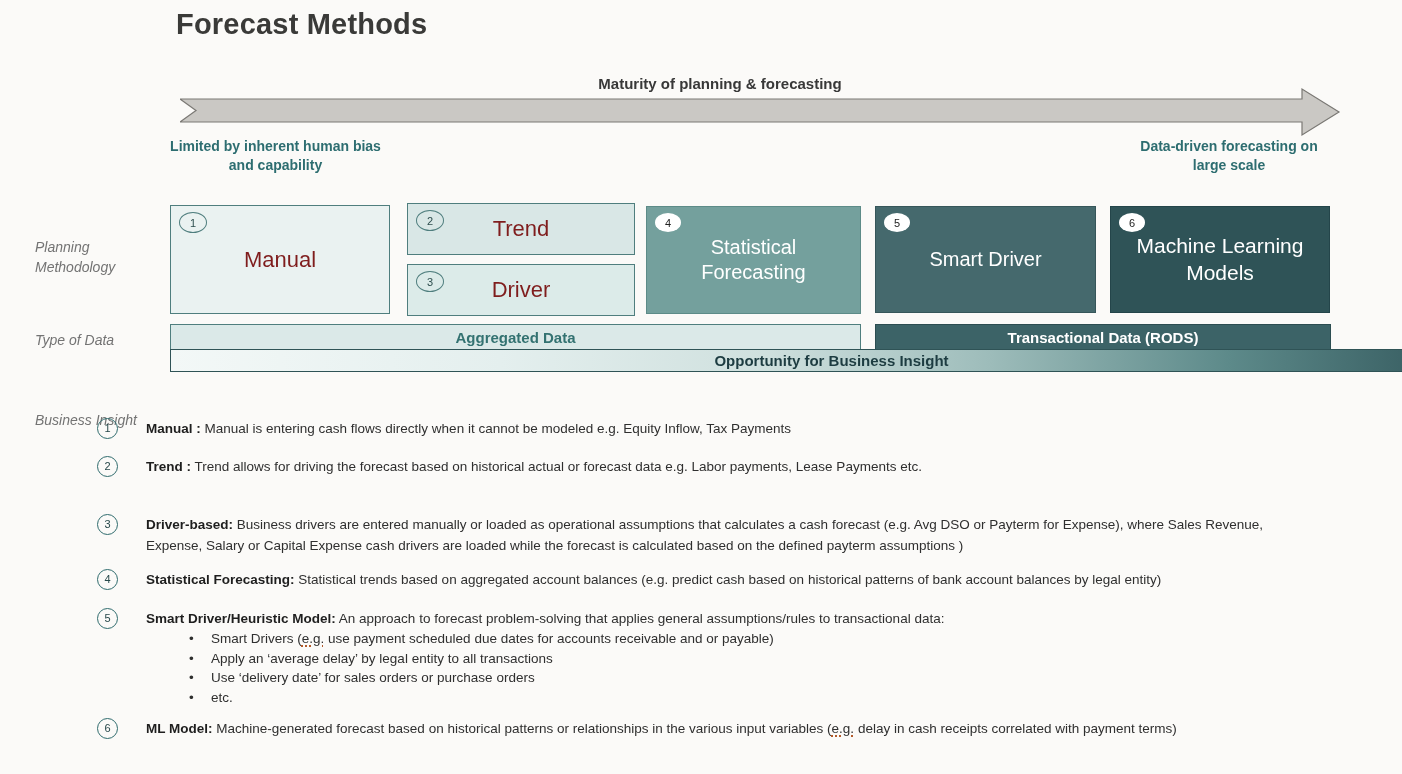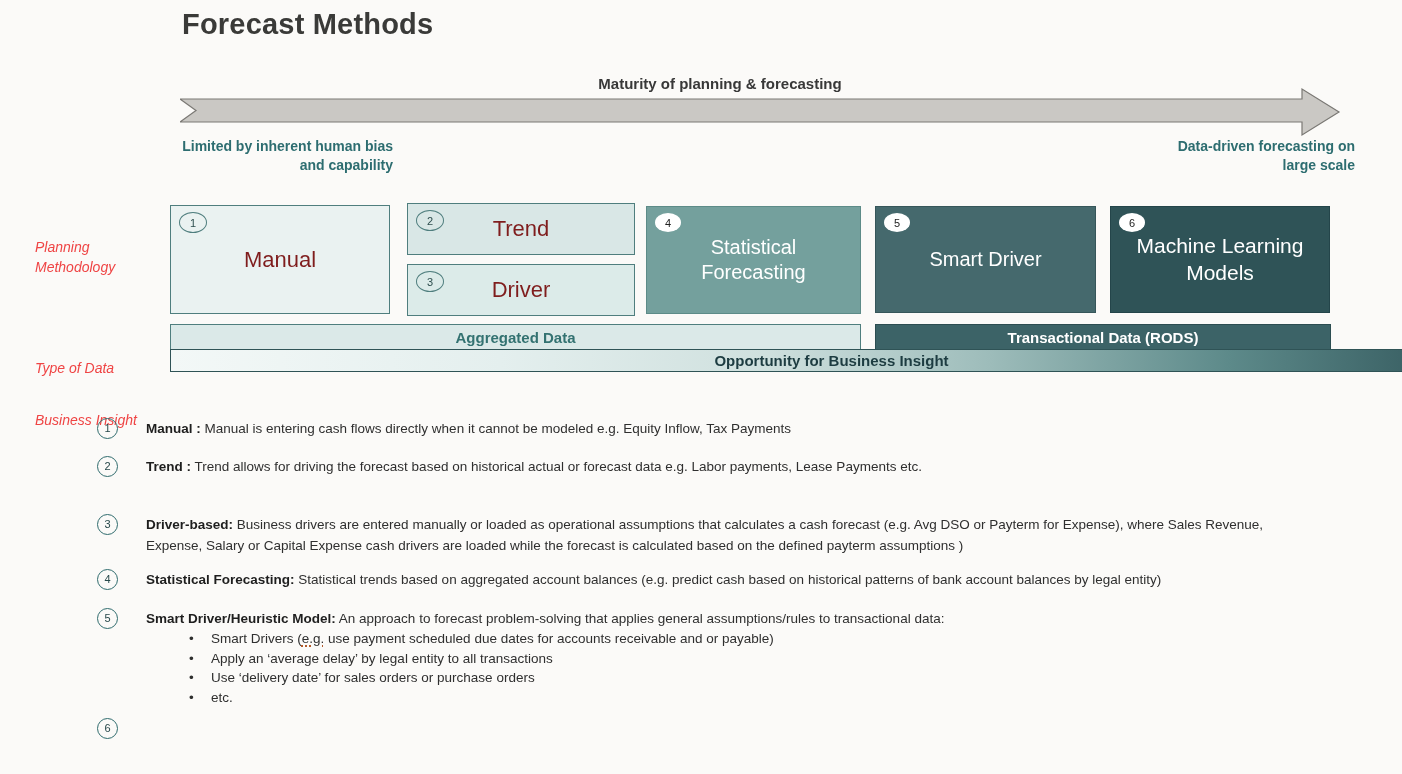--- a/index.html
+++ b/index.html
@@ -7,39 +7,39 @@
     font-family:"Liberation Sans","DejaVu Sans",sans-serif;
     background:#ffffff;
   }
   .slide{
     position:relative;
     width:1402px;height:774px;
     background:#fbfaf8;
     overflow:hidden;
   }
   .title{
-    position:absolute;left:182px;top:8px;
+    position:absolute;left:176px;top:8px;
     font-size:29px;font-weight:700;color:#3a3a38;
     letter-spacing:.2px;
   }
   .maturity-label{
     position:absolute;left:200px;top:75px;width:1040px;
     text-align:center;font-size:15px;font-weight:700;color:#383838;
   }
   .arrow-svg{position:absolute;left:180px;top:86px;}
   .caption{
     position:absolute;top:137px;
     font-size:14px;font-weight:700;color:#2d6d70;
-    text-align:right;line-height:19px;
+    text-align:center;line-height:19px;
   }
   .caption.left{left:158px;width:235px;}
   .caption.right{left:1103px;width:252px;}
   .row-label{
     position:absolute;left:35px;
-    font-style:italic;font-size:14px;color:#ef4444;line-height:20px;
+    font-style:italic;font-size:14px;color:#737373;line-height:20px;
   }
   .method{
     position:absolute;box-sizing:border-box;
     display:flex;align-items:center;justify-content:center;
     text-align:center;
   }
   .badge{
     position:absolute;top:6px;left:8px;
     width:26px;height:19px;border-radius:50%;
     display:flex;align-items:center;justify-content:center;
@@ -145,21 +145,21 @@
   </div>
   <div class="method dark" style="left:875px;top:206px;width:221px;height:107px;">
     <span class="badge">5</span>
     <span class="method-label">Smart Driver</span>
   </div>
   <div class="method darkest" style="left:1110px;top:206px;width:220px;height:107px;">
     <span class="badge">6</span>
     <span class="method-label" style="max-width:190px;">Machine Learning Models</span>
   </div>
 
-  <div class="row-label" style="top:330px;margin-top:28px;">Type of Data</div>
+  <div class="row-label" style="top:330px;">Type of Data</div>
   <div class="databar trans" style="left:875px;top:324px;width:456px;height:27px;">Transactional Data (RODS)</div>
   <div class="databar agg" style="left:170px;top:324px;width:691px;height:27px;">Aggregated Data</div>
 
   <div class="row-label" style="top:370px;margin-top:40px;">Business Insight</div>
   <div class="databar insight" style="left:170px;top:349px;width:1323px;height:23px;">Opportunity for Business Insight</div>
 
   <div class="note" style="top:418px;">
     <span class="circ">1</span>
     <span class="txt"><b>Manual :</b><span>  Manual is entering cash flows directly when it cannot be modeled e.g. Equity Inflow, Tax Payments</span></span>
   </div>
@@ -194,15 +194,16 @@
       <span>Use ‘delivery date’ for sales orders or purchase orders</span>
     </div>
     <div class="bullet-line">
       <span class="dot">•</span>
       <span>etc.</span>
     </div>
   </div>
 
   <div class="note" style="top:718px;">
     <span class="circ">6</span>
+    <span class="txt"><b>ML Model:</b><span> Machine-generated forecast based on historical patterns or relationships in the various input variables (</span><span class="sq">e.g.</span><span> delay in cash receipts correlated with payment terms)</span></span>
   </div>
 
 </div>
 
 </body></html>

